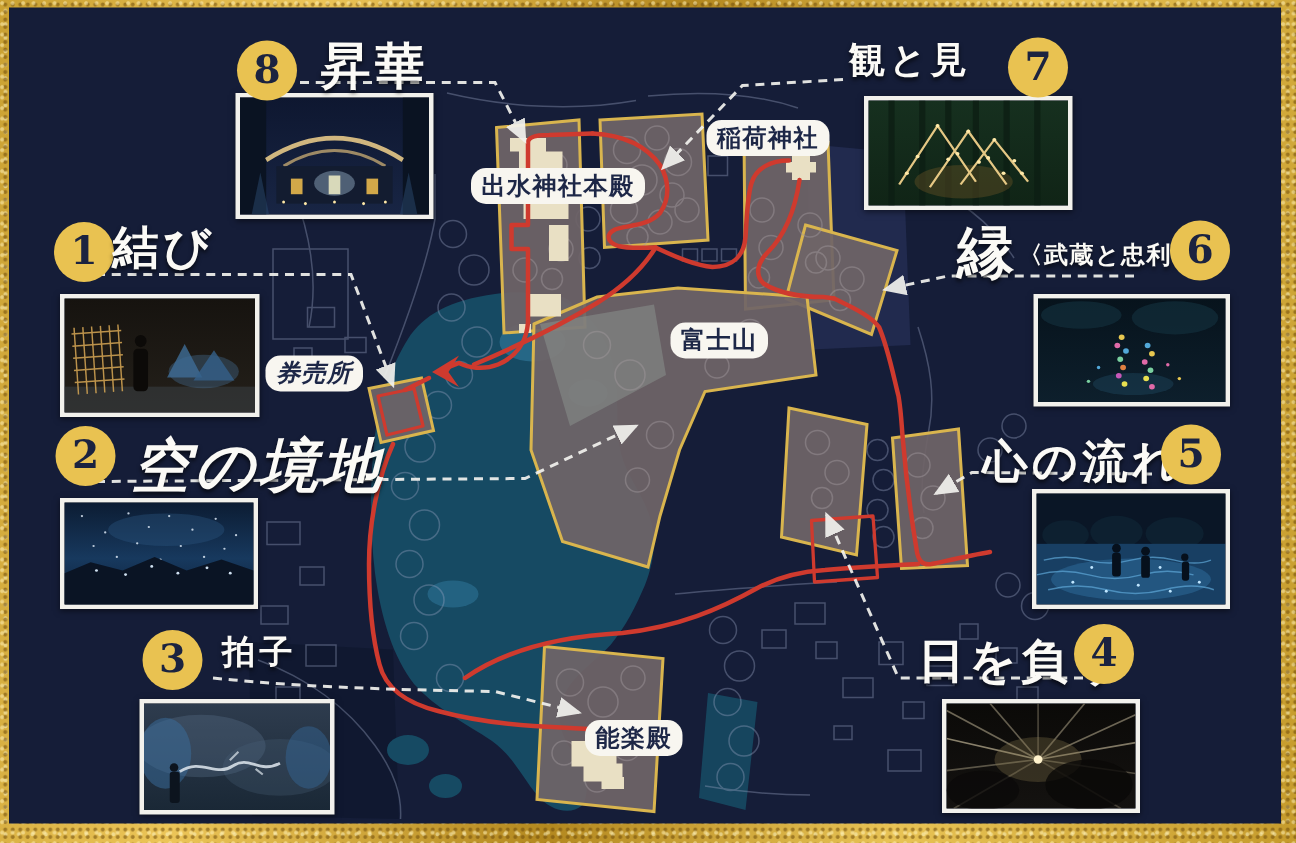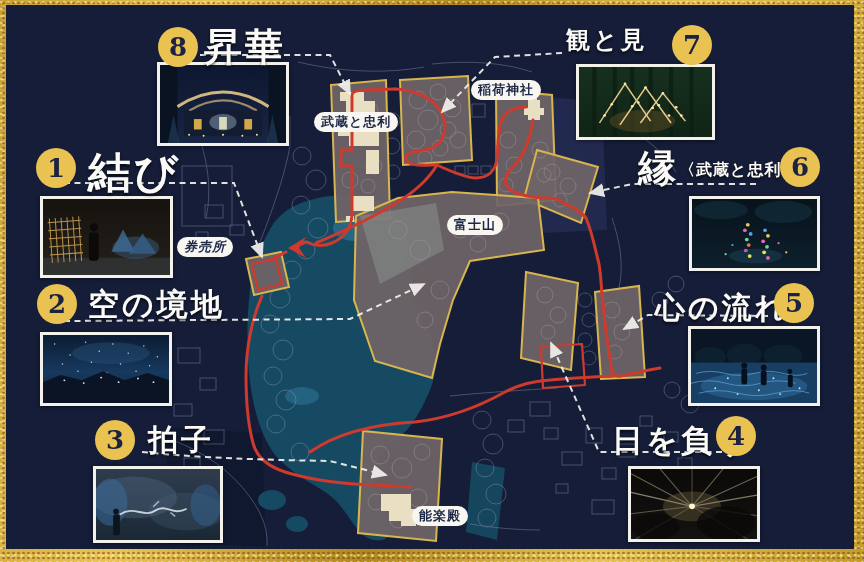--- a/index.html
+++ b/index.html
@@ -6,21 +6,21 @@
   #stage{position:relative;width:864px;height:562px;overflow:hidden;
     font-family:"DejaVu Serif","Liberation Serif",serif;
     background:
       radial-gradient(circle at 20% 30%, rgba(255,240,180,.55) 0 1px, transparent 1.6px) 0 0/7px 7px,
       radial-gradient(circle at 70% 60%, rgba(110,75,10,.55) 0 1px, transparent 1.6px) 0 0/5px 5px,
       radial-gradient(circle at 40% 80%, rgba(255,255,220,.45) 0 1px, transparent 1.6px) 0 0/9px 9px,
       linear-gradient(100deg,#caa132,#ecc558 22%,#b3881f 48%,#e8c355 72%,#c59b2c);}
   #panel{position:absolute;left:6px;top:5px;right:10px;bottom:13px;background:#151d38;}
   #mapsvg{position:absolute;left:0;top:0;width:864px;height:562px;}
   .pill{position:absolute;background:#f8f6f0;color:#1d2747;border-radius:10px;
-    padding:2px 7px;font-weight:bold;font-size:13px;letter-spacing:1px;line-height:1.25;
+    padding:2px 7px;font-weight:bold;font-size:16px;letter-spacing:1px;line-height:1.25;
     white-space:nowrap;z-index:4;}
   .badge{position:absolute;width:40px;height:40px;border-radius:50%;background:#e9c251;
     color:#1b2340;font-weight:bold;font-size:26px;display:flex;align-items:center;
     justify-content:center;z-index:5;}
   .slabel{position:absolute;color:#fbfaf6;font-weight:bold;letter-spacing:3px;
     white-space:nowrap;text-shadow:0 2px 3px rgba(0,0,0,.65);z-index:5;}
   .photo{position:absolute;border:3px solid #f2f1ec;box-sizing:border-box;background:#0a1020;
     z-index:3;box-shadow:0 1px 4px rgba(0,0,0,.5);}
   .photo svg{display:block;width:100%;height:100%;}
   .sub{font-size:16px;letter-spacing:1px;vertical-align:6px;}
@@ -218,46 +218,46 @@
       <path d="M562,53 L495,57 L442,112" marker-end="url(#wa)"></path>
       <path d="M64,183 L234,183 L262,257" marker-end="url(#wa)"></path>
       <path d="M64,321 L350,319 L424,284" marker-end="url(#wa)"></path>
       <path d="M142,452 C210,459 280,460 330,461 L386,475" marker-end="url(#wa)"></path>
       <path d="M722,452 L599,452 L551,343" marker-end="url(#wa)"></path>
       <path d="M768,316 L648,315 L624,329" marker-end="url(#wa)"></path>
       <path d="M756,184 L632,184 L590,193" marker-end="url(#wa)"></path>
     </g>
   </svg>
 
-  <div class="pill" style="left:314px;top:112px;">武蔵と忠利</div>
+  <div class="pill" style="left:314px;top:112px;">出水神社本殿</div>
   <div class="pill" style="left:471px;top:80px;">稲荷神社</div>
   <div class="pill" style="left:447px;top:215px;">富士山</div>
   <div class="pill" style="left:177px;top:237px;font-style:italic;">券売所</div>
-  <div class="pill" style="left:412px;top:480px;margin-top:26px;">能楽殿</div>
+  <div class="pill" style="left:390px;top:480px;">能楽殿</div>
 
   <div class="badge" style="left:158px;top:27px;">8</div>
-  <div class="slabel" style="left:204px;top:22px;font-size:38px;">昇華</div>
+  <div class="slabel" style="left:214px;top:22px;font-size:33px;">昇華</div>
 
   <div class="slabel" style="left:566px;top:24px;font-size:24px;">観と見</div>
   <div class="badge" style="left:672px;top:25px;">7</div>
 
   <div class="badge" style="left:36px;top:148px;">1</div>
-  <div class="slabel" style="left:88px;top:144px;font-size:43px;">結び</div>
+  <div class="slabel" style="left:75px;top:144px;font-size:31px;">結び</div>
 
   <div class="slabel" style="left:638px;top:143px;font-size:20px;"><span class="big6">縁</span><span class="sub">〈武蔵と忠利〉</span></div>
   <div class="badge" style="left:780px;top:147px;">6</div>
 
   <div class="badge" style="left:37px;top:284px;">2</div>
-  <div class="slabel" style="left:88px;top:284px;font-size:31px;">空の境地</div>
+  <div class="slabel" style="left:88px;top:284px;font-size:39px;font-style:italic;">空の境地</div>
 
   <div class="slabel" style="left:655px;top:288px;font-size:30px;">心の流れ</div>
   <div class="badge" style="left:774px;top:283px;">5</div>
 
   <div class="badge" style="left:95px;top:420px;">3</div>
-  <div class="slabel" style="left:148px;top:420px;font-size:30px;">拍子</div>
+  <div class="slabel" style="left:148px;top:420px;font-size:22px;">拍子</div>
 
   <div class="slabel" style="left:612px;top:420px;font-size:31px;">日を負う</div>
   <div class="badge" style="left:716px;top:416px;">4</div>
 
   <div class="photo" style="left:157px;top:62px;width:132px;height:84px;">
     <svg viewBox="0 0 130 75" preserveAspectRatio="none">
       <defs>
           <linearGradient id="g8" x1="0" y1="0" x2="0" y2="1">
         <stop offset="0" stop-color="#0e1730"></stop>
             <stop offset="1" stop-color="#182544"></stop>

